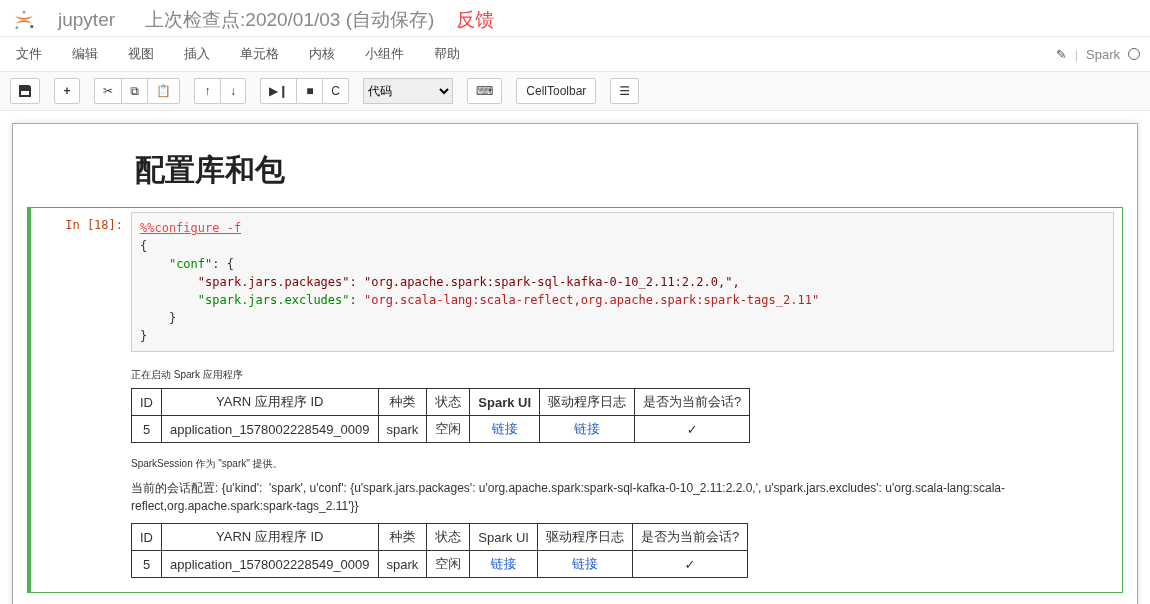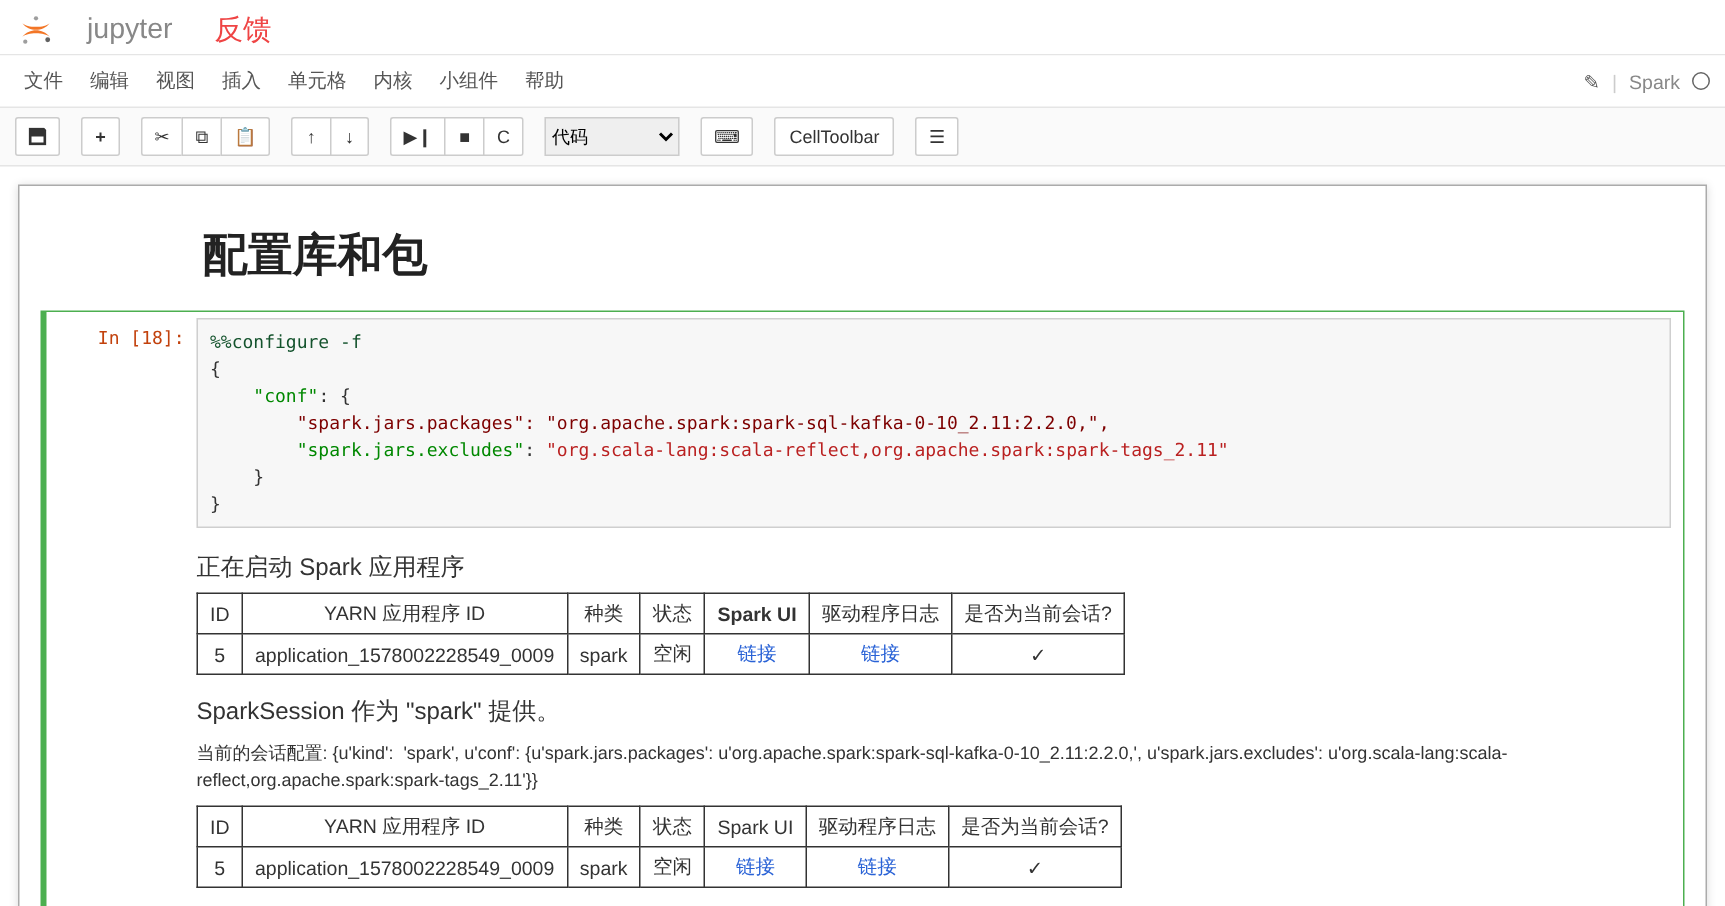--- a/index.html
+++ b/index.html
@@ -4,45 +4,45 @@
 <style>
 * { box-sizing: border-box; margin: 0; padding: 0; }
 body { font-family: "Helvetica Neue", Helvetica, Arial, sans-serif; font-size: 13px; color: #333; background: #fff; }
 .header { padding: 6px 10px 2px 10px; display: flex; align-items: center; gap: 20px; border-bottom: 1px solid #e5e5e5; }
 .logo { width: 28px; height: 28px; display: inline-flex; align-items: center; justify-content: center; }
 .logo svg { width: 26px; height: 26px; }
 .brand { font-size: 19px; color: #888; font-weight: 400; margin-right: 6px; }
 .nbname { font-size: 19px; color: #222; }
 .checkpoint { font-size: 19px; color: #888; margin-left: 4px; }
 .feedback { font-size: 19px; color: #ef4444; margin-left: 2px; }
-.menubar { display: flex; align-items: center; padding: 4px 10px; border-bottom: 1px solid #e5e5e5; gap: 6px; color: #555; background: #fff; }
+.menubar { display: flex; align-items: center; padding: 4px 10px; border-bottom: 1px solid #e5e5e5; gap: 18px; color: #555; background: #fff; }
 .menubar .menu { font-size: 13px; color: #555; cursor: pointer; padding: 4px 6px; }
 .menubar .right { margin-left: auto; display: flex; align-items: center; gap: 8px; color: #888; }
 .kernel-dot { width: 12px; height: 12px; border: 1px solid #666; border-radius: 50%; display: inline-block; }
 .toolbar { display: flex; align-items: center; padding: 6px 10px; border-bottom: 1px solid #e5e5e5; gap: 4px; background: #fafafa; }
 .btn { border: 1px solid #ccc; background: #fff; border-radius: 2px; padding: 4px 8px; font-size: 12px; color: #333; cursor: pointer; min-width: 26px; height: 26px; display: inline-flex; align-items: center; justify-content: center; }
 .btn-group { display: flex; }
 .btn-group .btn { border-radius: 0; border-right: none; }
 .btn-group .btn:first-child { border-radius: 2px 0 0 2px; }
 .btn-group .btn:last-child { border-radius: 0 2px 2px 0; border-right: 1px solid #ccc; }
 .sep { width: 6px; }
 select.cell-type { height: 26px; border: 1px solid #ccc; font-size: 12px; min-width: 90px; }
 .notebook-wrap { padding: 12px; }
 .notebook { border: 1px solid #ababab; box-shadow: 0 0 6px rgba(0,0,0,0.15); padding: 18px 14px 30px 14px; margin: 0 auto; min-height: 480px; }
 .md-title { font-size: 30px; font-weight: 700; color: #222; padding: 8px 0 14px 108px; }
 .cell { border: 1px solid #4caf50; border-left: 4px solid #4caf50; display: flex; padding-top: 4px; margin-top: 2px; }
 .prompt { width: 100px; text-align: right; padding: 6px 8px 6px 6px; font-family: "Menlo","Monaco","Consolas",monospace; font-size: 12px; color: #c2410c; flex-shrink: 0; }
 .cell-body { flex: 1; padding-right: 8px; }
 .input-area { background: #f7f7f7; border: 1px solid #cfcfcf; padding: 6px 8px; font-family: "Menlo","Monaco","Consolas",monospace; font-size: 12px; line-height: 1.5; white-space: pre; overflow-x: auto; }
-.c-purple { color: #14532d; }
+.c-purple { color: #ef4444; text-decoration: underline; }
 .c-green { color: #080; }
 .c-red { color: #BA2121; }
 .c-key { color: #7d0000; }
 .output { padding: 10px 0 0 0; font-size: 13px; }
-.output-text { margin: 6px 0; color: #333; font-size: 16px; }
+.output-text { margin: 6px 0; color: #333; font-size: 10px; }
 .output-pre { font-family: Liberation Sans, sans-serif; font-size: 12px; line-height: 1.5; white-space: pre-wrap; margin: 8px 0; }
 table.spark { border-collapse: collapse; margin: 6px 0 14px 0; font-size: 13px; }
 table.spark th, table.spark td { border: 1px solid #333; padding: 4px 8px; text-align: center; vertical-align: middle; }
 table.spark th { font-weight: 400; }
 table.spark th.bold { font-weight: 700; }
 a.lnk { color: #2962d6; text-decoration: none; }
 .floppy { width: 12px; height: 12px; position: relative; }
 .floppy::before { content: ""; position: absolute; inset: 0; background: #333; clip-path: polygon(0 0, 85% 0, 100% 15%, 100% 100%, 0 100%); }
 .floppy::after { content: ""; position: absolute; left: 2px; top: 6px; width: 8px; height: 4px; background: #fff; }
 .edit-icon { font-size: 13px; color: #555; }
@@ -54,20 +54,21 @@
   <span class="logo">
     <svg viewBox="0 0 40 40">
         <circle cx="20" cy="8" r="2.2" fill="#9E9E9E"></circle>
         <path d="M6 13 C13 22 27 22 34 13 C29 18 11 18 6 13 Z" fill="#F37626"></path>
         <path d="M6 27 C13 18 27 18 34 27 C29 22 11 22 6 27 Z" fill="#F37626"></path>
         <circle cx="9" cy="32" r="2.2" fill="#9E9E9E"></circle>
         <circle cx="32" cy="30" r="2.5" fill="#616161"></circle>
       </svg>
   </span>
   <span class="brand">jupyter</span>
+  <span class="checkpoint">上次检查点:2020/01/03 (自动保存)</span>
   <span class="feedback">反馈</span>
 </div>
 
 <div class="menubar">
   <span class="menu">文件</span>
   <span class="menu">编辑</span>
   <span class="menu">视图</span>
   <span class="menu">插入</span>
   <span class="menu">单元格</span>
   <span class="menu">内核</span>

